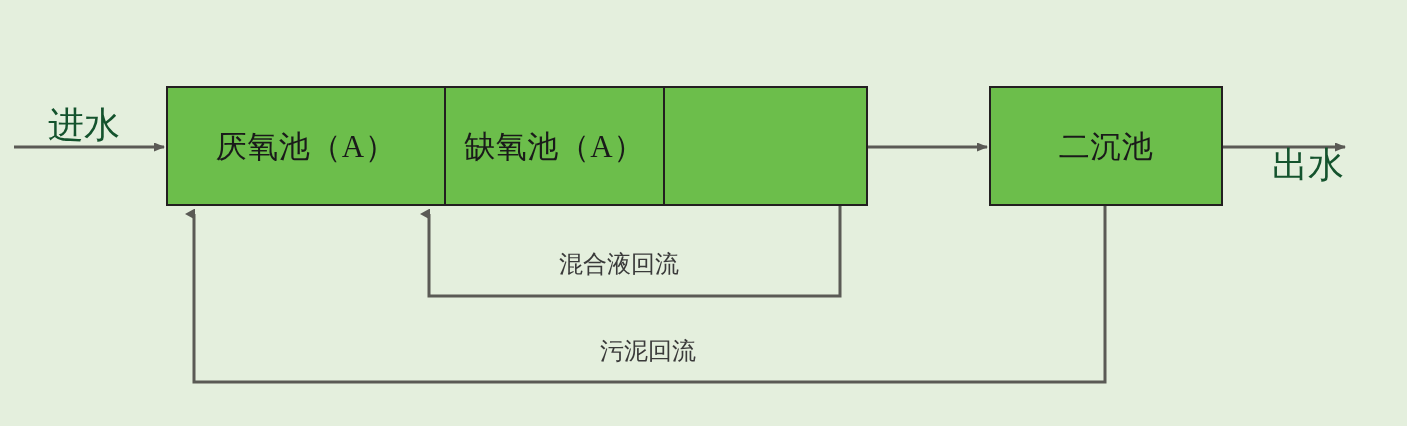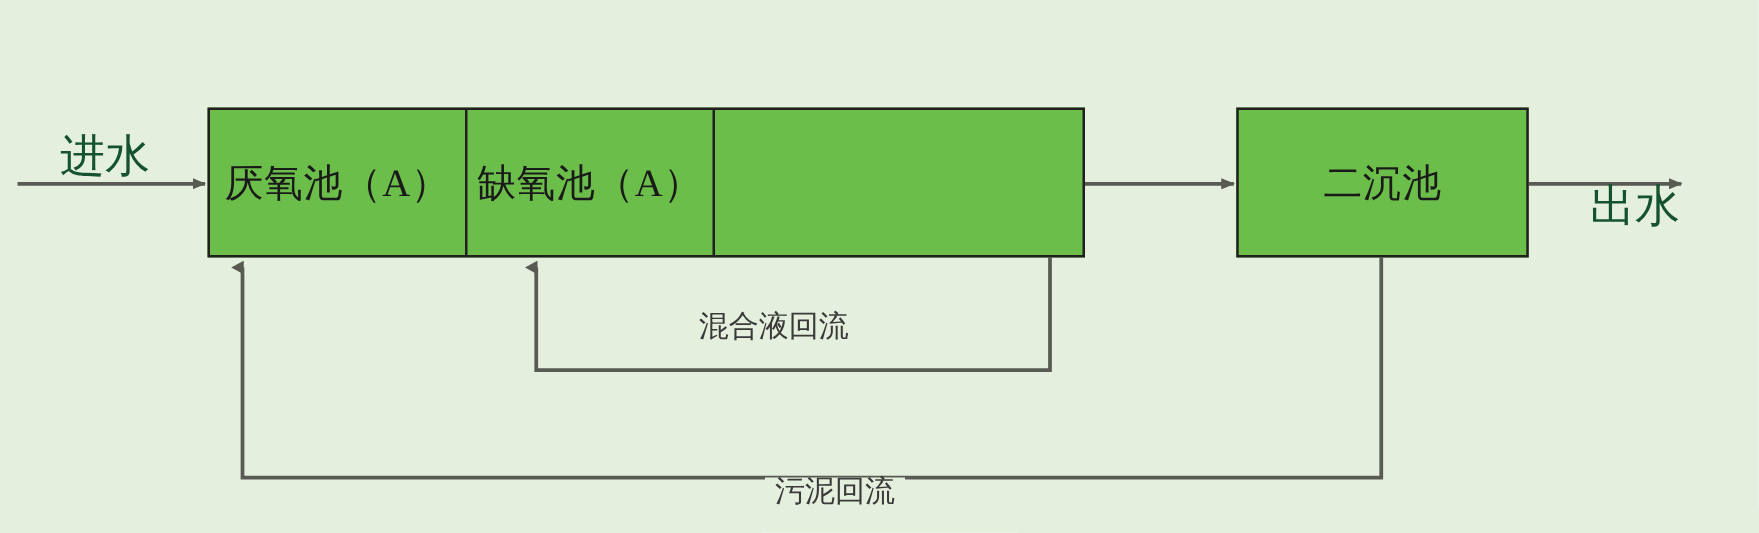--- a/index.html
+++ b/index.html
@@ -50,22 +50,22 @@
     background: #6cbe4b;
     display: flex;
   }
   .reactor-cell {
     box-sizing: border-box;
     display: flex;
     align-items: center;
     justify-content: center;
     position: relative;
   }
-  .cell-anaerobic { width: 204px; }
-  .cell-anoxic { width: 200px; border-left: 2px solid #231f20; border-right: 2px solid #231f20; }
+  .cell-anaerobic { width: 276px; }
+  .cell-anoxic { width: 221px; border-left: 2px solid #231f20; border-right: 2px solid #231f20; }
   .cell-oxic { flex: 1; }
   .io-label {
     position: absolute;
     font-size: 36px;
     color: #14532d;
     white-space: nowrap;
     line-height: 1;
   }
   .flow-label {
     position: absolute;
@@ -112,16 +112,16 @@
     </div>
     <div class="reactor-cell cell-anoxic">
       <span class="unit-label">缺氧池（A）</span>
     </div>
   </div>
 
   <div class="unit-box" style="left:989px; top:86px; width:234px; height:120px;">
     <span class="unit-label">二沉池</span>
   </div>
 
-  <div class="flow-label" style="left:551px; top:252px;font-family:Liberation Mono, monospace;">混合液回流</div>
-  <div class="flow-label" style="left:612px; top:339px;margin-top:43px;">污泥回流</div>
+  <div class="flow-label" style="left:551px; top:252px;">混合液回流</div>
+  <div class="flow-label" style="left:592px; top:339px;">污泥回流</div>
 
 </div>
 
 </body></html>

